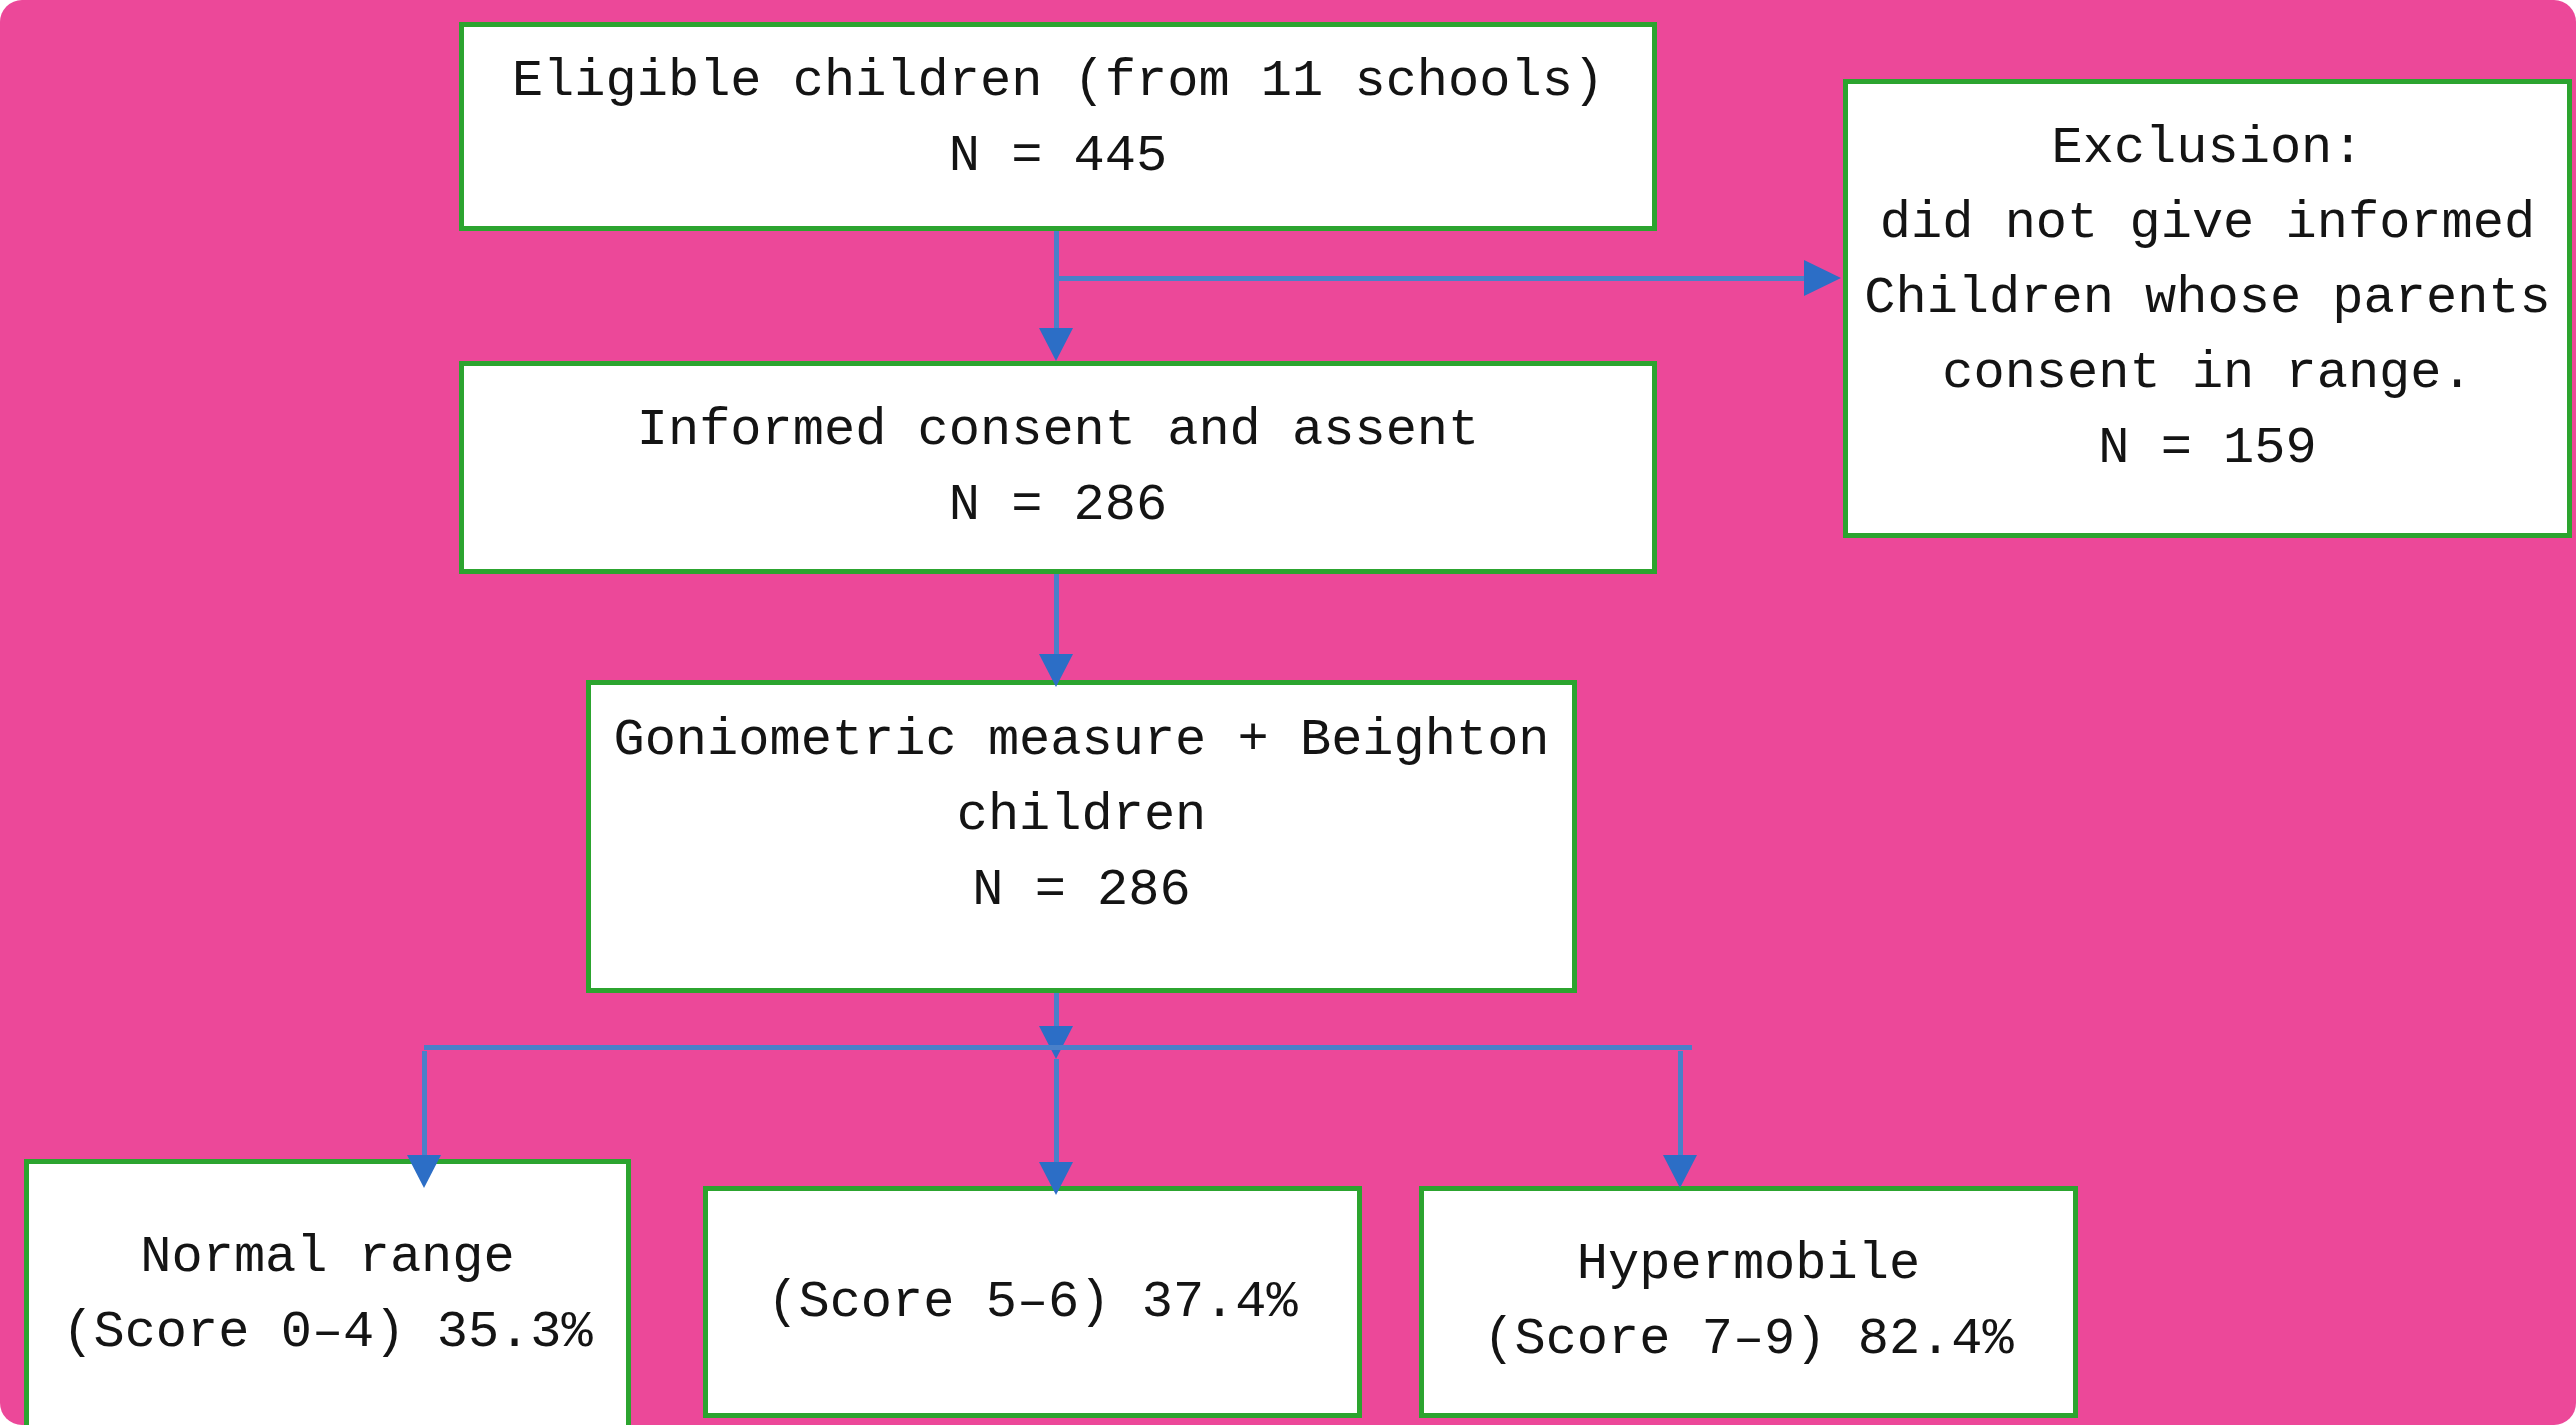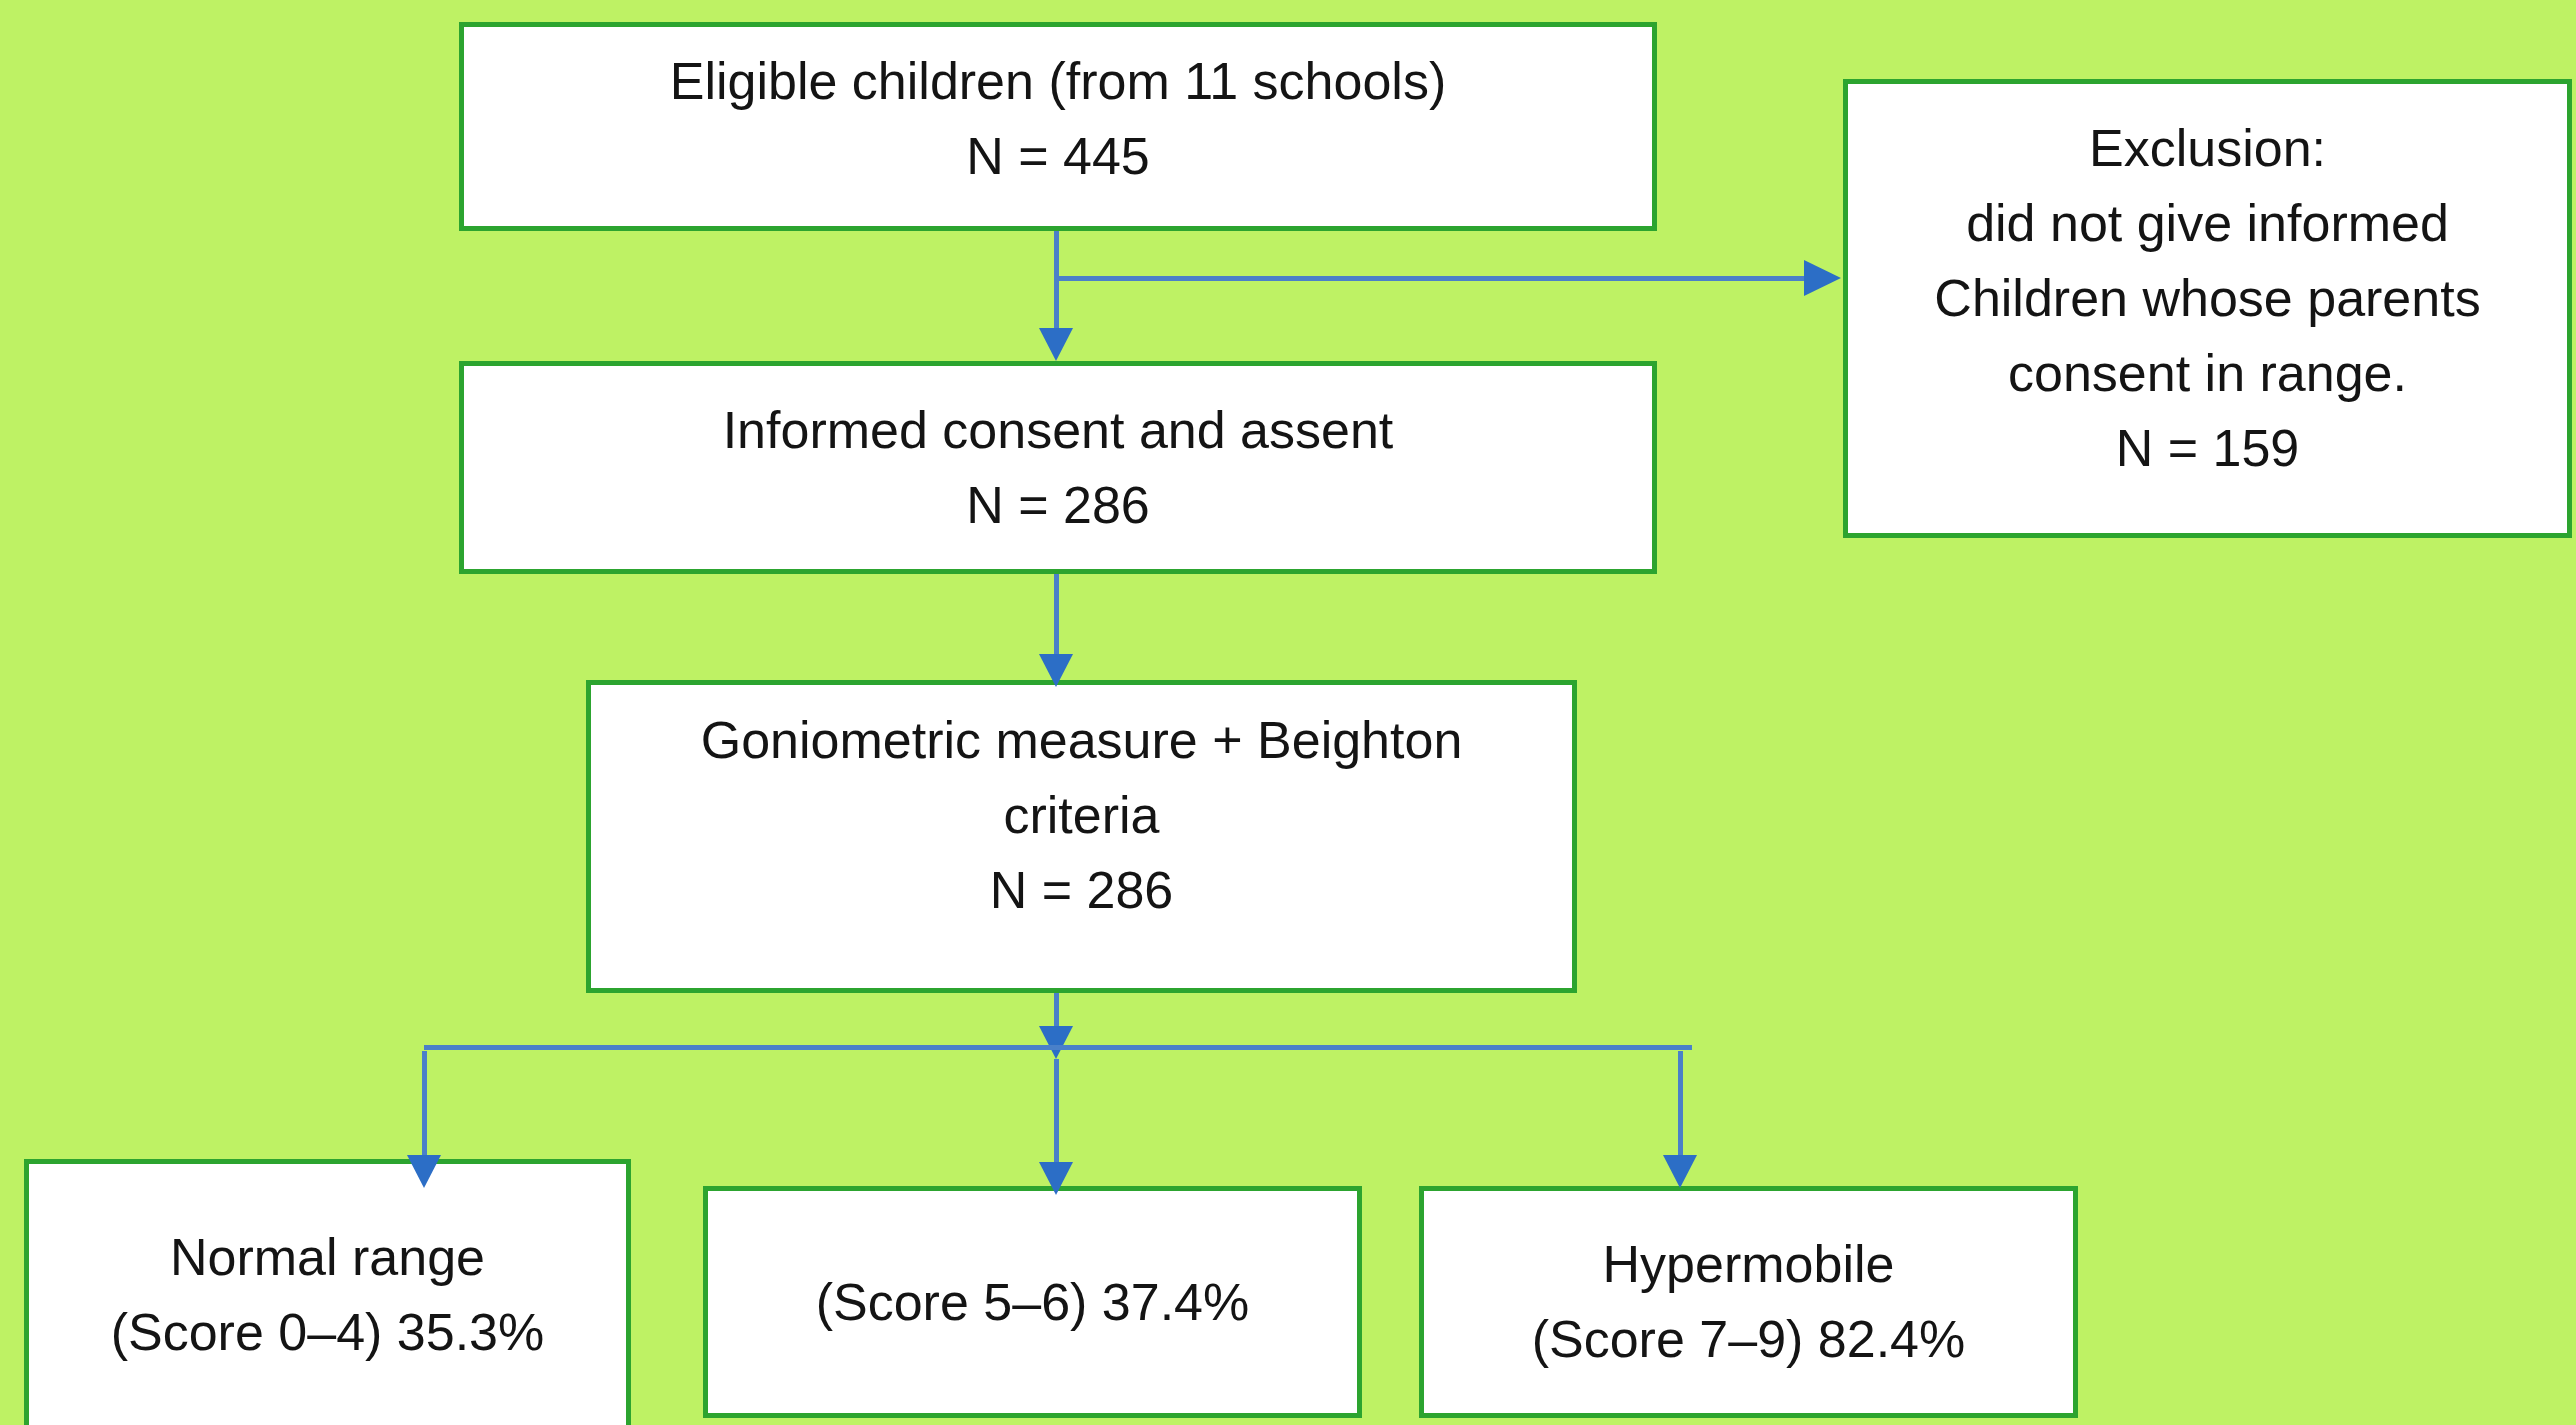--- a/index.html
+++ b/index.html
@@ -4,23 +4,24 @@
 <style>
   html, body {
     margin: 0;
     padding: 0;
     background: #ffffff;
   }
   #stage {
     position: relative;
     width: 2576px;
     height: 1425px;
-    background: #bef264;
-    font-family: Liberation Sans, sans-serif;
+    background: #ec4899;
+    font-family: Liberation Mono, monospace;
     color: #141414;
+    border-radius: 22px;
     --green: #2CA42F;
     --blue: #4A80C9;
     --arrow: #2C6EC6;
   }
   .box {
     position: absolute;
     border: 5.3px solid var(--green);
     background: #ffffff;
     box-sizing: border-box;
     display: flex;
@@ -100,21 +101,21 @@
     <div class="line">N = 159</div>
   </div>
 
   <div class="box" id="box-consent">
     <div class="line">Informed consent and assent</div>
     <div class="line">N = 286</div>
   </div>
 
   <div class="box" id="box-goniometric">
     <div class="line">Goniometric measure + Beighton</div>
-    <div class="line">criteria</div>
+    <div class="line">children</div>
     <div class="line">N = 286</div>
   </div>
 
   <div class="box" id="box-normal">
     <div class="line">Normal range</div>
     <div class="line">(Score 0–4) 35.3%</div>
   </div>
 
   <div class="box" id="box-mobile">
     <div class="line">(Score 5–6) 37.4%</div>

